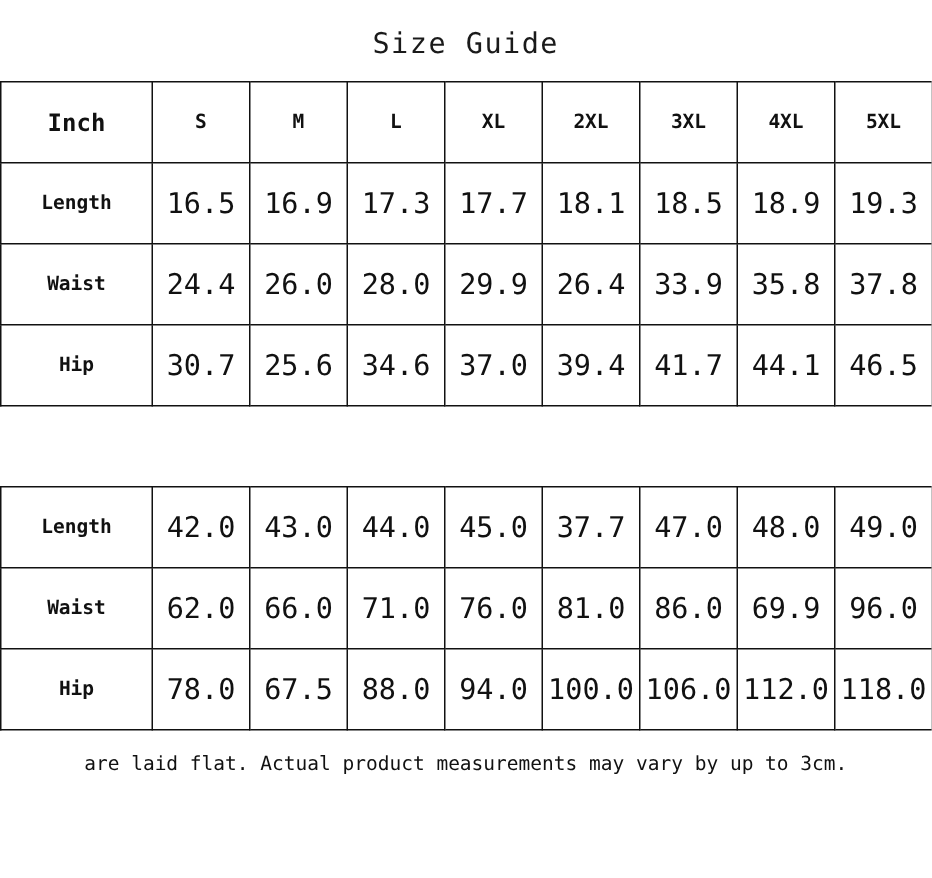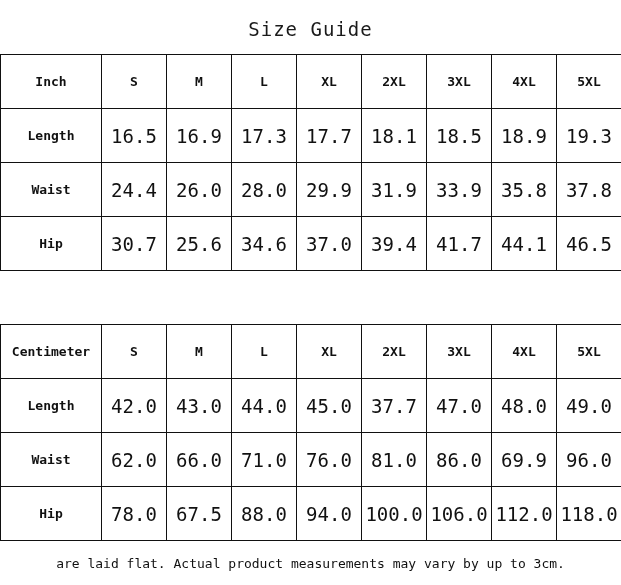--- a/index.html
+++ b/index.html
@@ -43,21 +43,21 @@
     font-weight: bold;
     font-family: "DejaVu Sans Mono", monospace;
     color: #111111;
     padding: 0;
   }
   table.size-table td.value {
     font-weight: normal;
     font-size: 19px;
   }
   table.size-table th.unit-head {
-    font-size: 13px;
+    font-size: 16px;
   }
   table.size-table td.row-head {
     font-weight: bold;
   }
   col.first-col { width: 101px; }
   col.data-col { width: 65px; }
   .spacer {
     height: 53px;
     width: 621px;
   }
@@ -111,21 +111,21 @@
         <td class="value">18.5</td>
         <td class="value">18.9</td>
         <td class="value">19.3</td>
       </tr>
       <tr>
         <td class="row-head">Waist</td>
         <td class="value">24.4</td>
         <td class="value">26.0</td>
         <td class="value">28.0</td>
         <td class="value">29.9</td>
-        <td class="value">31.9</td>
+        <td class="value">26.4</td>
         <td class="value">33.9</td>
         <td class="value">35.8</td>
         <td class="value">37.8</td>
       </tr>
       <tr>
         <td class="row-head">Hip</td>
         <td class="value">30.7</td>
         <td class="value">25.6</td>
         <td class="value">34.6</td>
         <td class="value">37.0</td>
@@ -145,31 +145,20 @@
       <col class="data-col">
         <col class="data-col">
         <col class="data-col">
         <col class="data-col">
       <col class="data-col">
         <col class="data-col">
         <col class="data-col">
         <col class="data-col">
     </colgroup>
     <tbody>
-      <tr>
-        <th class="unit-head">Centimeter</th>
-        <th>S</th>
-        <th>M</th>
-        <th>L</th>
-        <th>XL</th>
-        <th>2XL</th>
-        <th>3XL</th>
-        <th>4XL</th>
-        <th>5XL</th>
-      </tr>
       <tr>
         <td class="row-head">Length</td>
         <td class="value">42.0</td>
         <td class="value">43.0</td>
         <td class="value">44.0</td>
         <td class="value">45.0</td>
         <td class="value">37.7</td>
         <td class="value">47.0</td>
         <td class="value">48.0</td>
         <td class="value">49.0</td>

